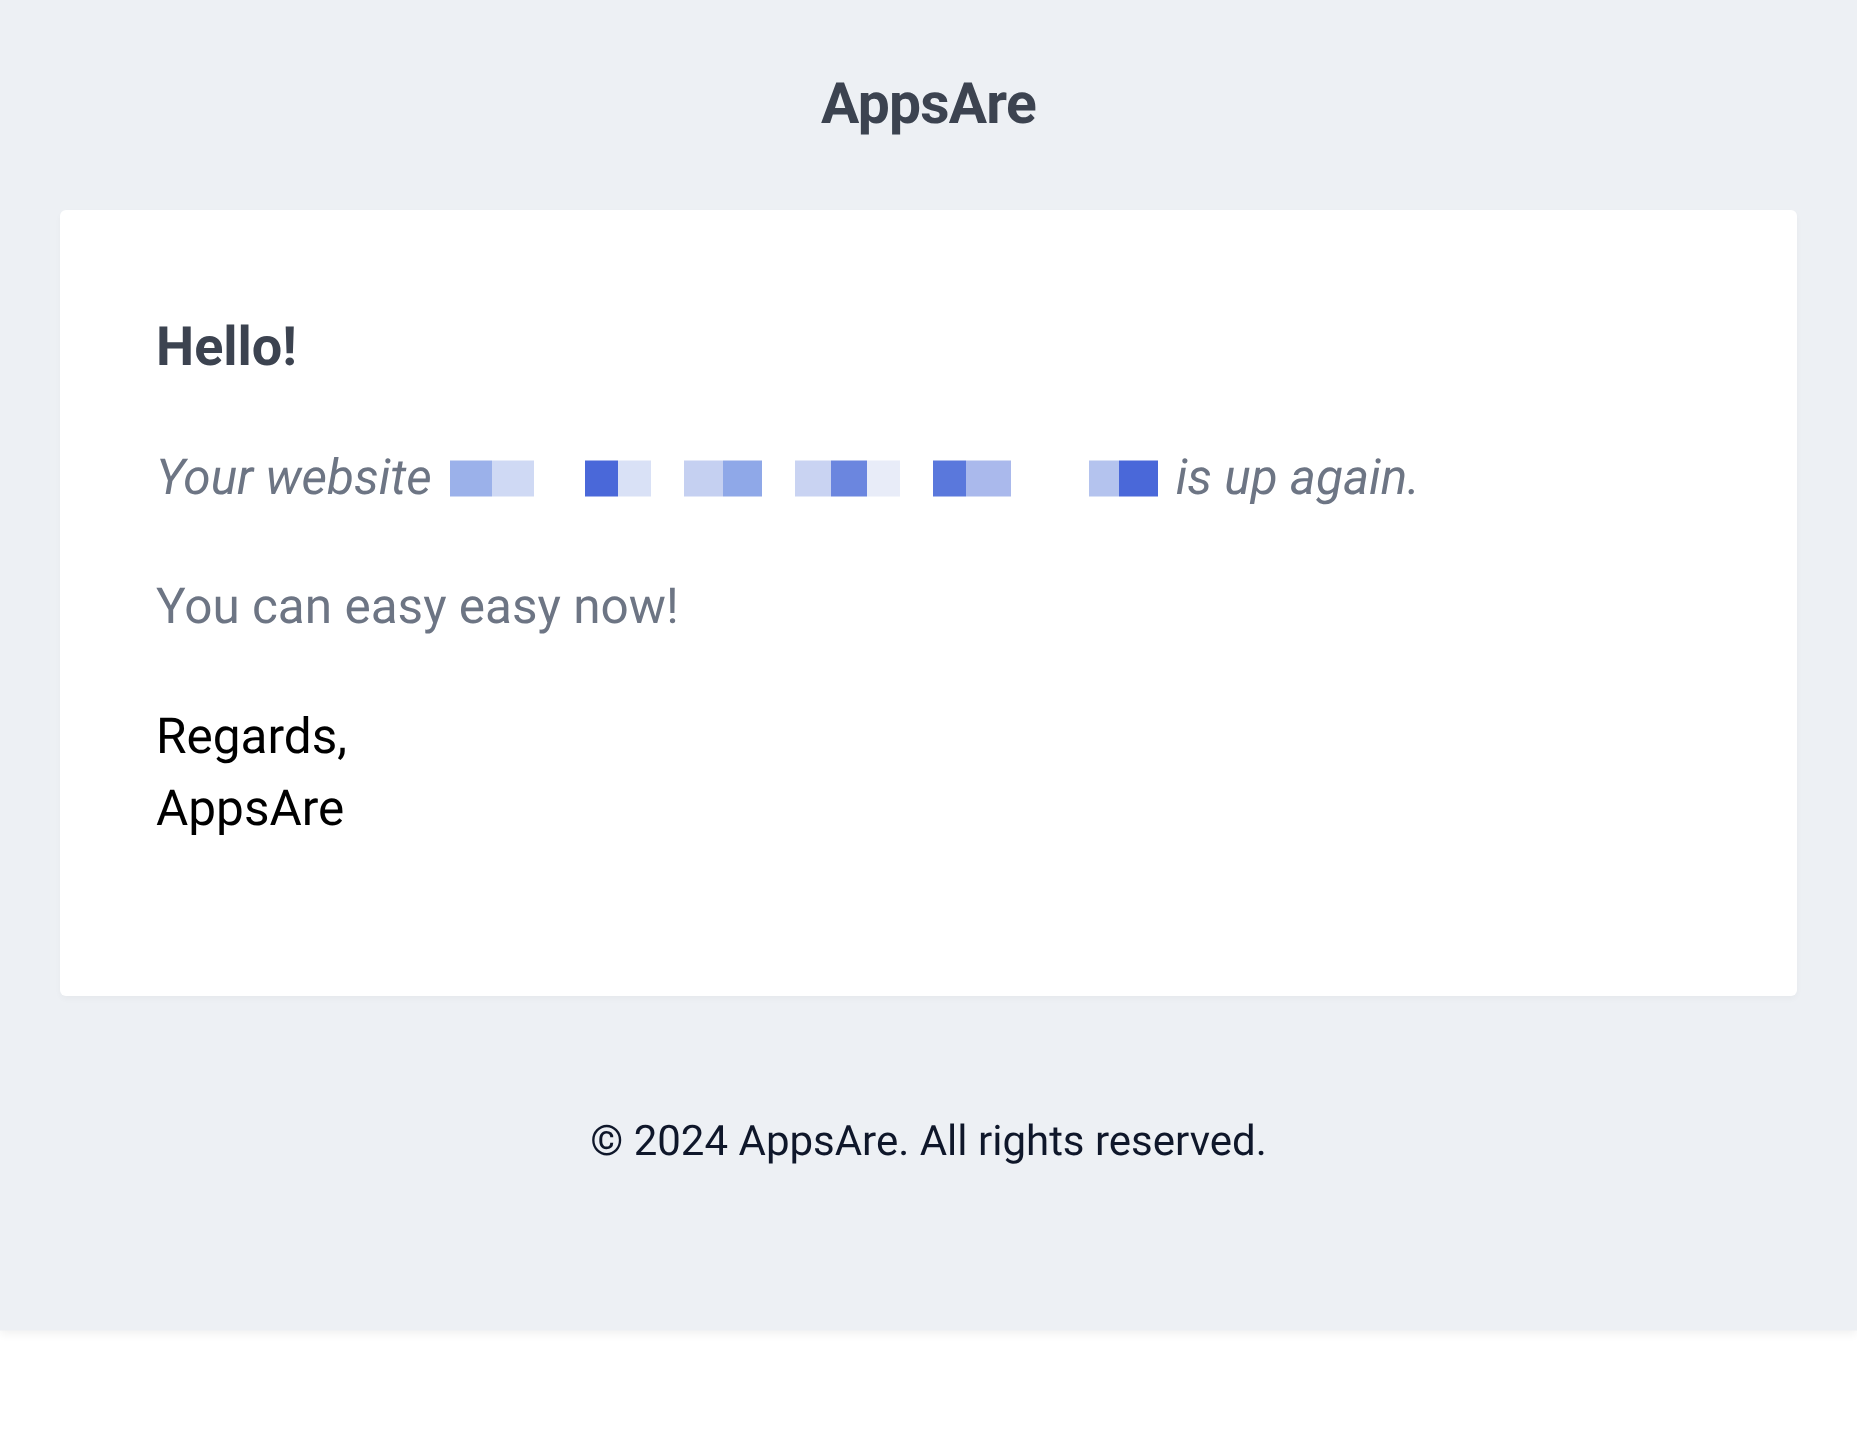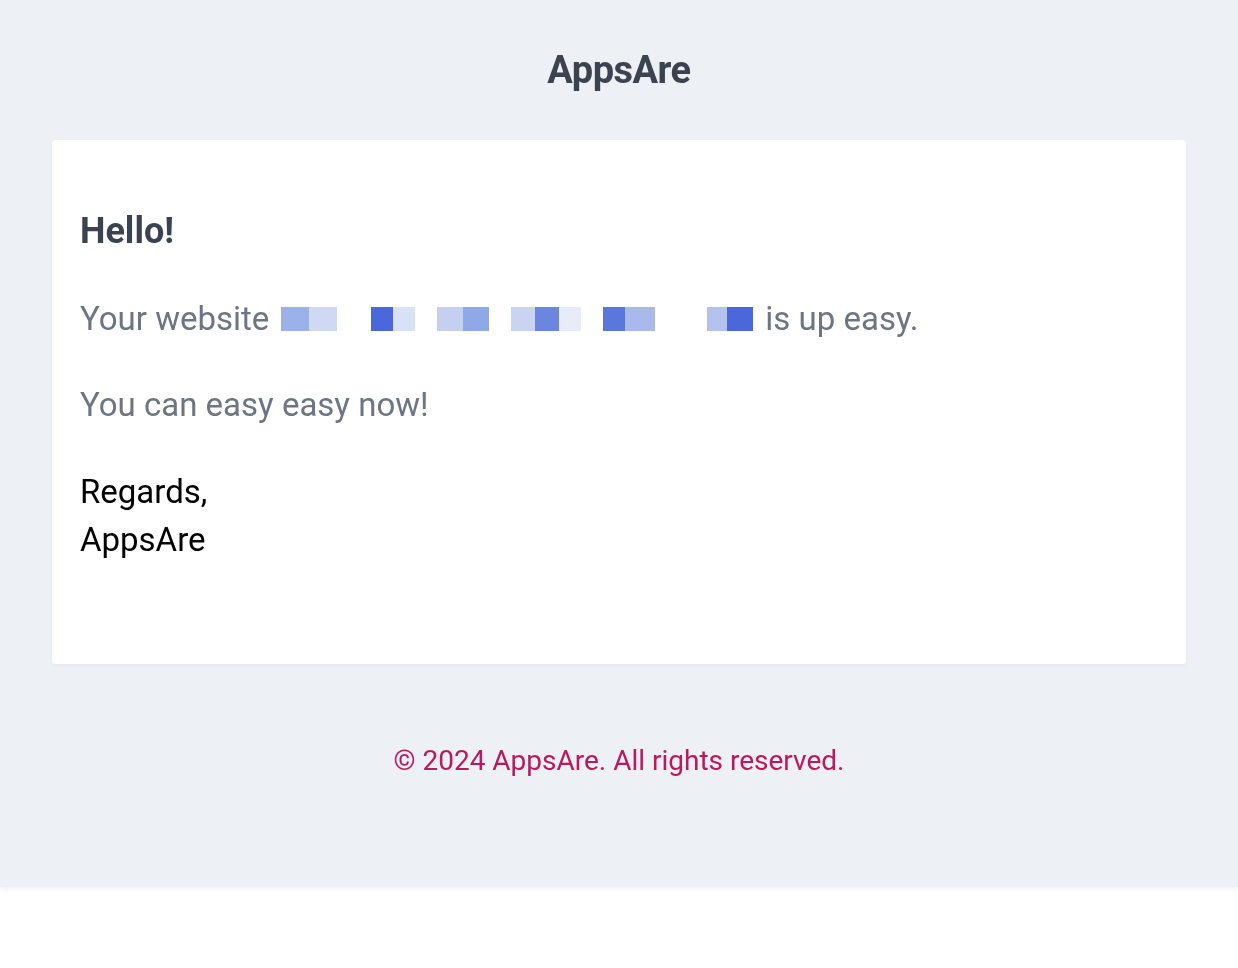--- a/index.html
+++ b/index.html
@@ -25,42 +25,43 @@
       padding: 48px 0 48px 0;
     }
     .brand-title {
       font-size: 38px;
       font-weight: 700;
       color: #3c4350;
       letter-spacing: -0.5px;
     }
     .card {
       background: #ffffff;
-      margin: 0 52px;
+      margin: 0 40px;
       border-radius: 4px;
-      padding: 70px 64px 100px 28px;
+      padding: 70px 64px 100px 64px;
       box-shadow: 0 2px 4px rgba(0,0,0,0.03);
     }
     .greeting {
       font-size: 36px;
       font-weight: 700;
       color: #3c4350;
       margin-bottom: 44px;
     }
     .body-line {
       font-size: 33px;
       color: #6d7584;
       line-height: 1.4;
       margin-bottom: 40px;
     }
     .website-line {
       display: flex;
       align-items: center;
       flex-wrap: wrap;
       gap: 12px;
+      font-style: italic;
     }
     .redacted {
       display: inline-flex;
       align-items: center;
       gap: 0;
       vertical-align: middle;
     }
     .redacted span {
       display: inline-block;
       height: 24px;
@@ -69,21 +70,21 @@
       font-size: 33px;
       color: #000000;
       line-height: 1.45;
     }
     .footer {
       text-align: center;
       padding: 80px 0 110px 0;
     }
     .footer-text {
       font-size: 28px;
-      color: #be185d;
+      color: #0f172a;
     }
   </style>
 </head>
 <body>
 
 <div class="email-wrapper">
   <div class="header">
     <div class="brand-title">AppsAre</div>
   </div>
 
@@ -106,21 +107,21 @@
         <span style="width:24px;background:#6b86df;"></span>
         <span style="width:22px;background:#e8ecf8;"></span>
         <span style="width:22px;background:#ffffff;"></span>
         <span style="width:22px;background:#5a78dc;"></span>
         <span style="width:30px;background:#aab9ec;"></span>
         <span style="width:30px;background:#ffffff;"></span>
         <span style="width:22px;background:#ffffff;"></span>
         <span style="width:20px;background:#b4c3ee;"></span>
         <span style="width:26px;background:#4a68d9;"></span>
       </span>
-      <span>is up easy.</span>
+      <span>is up again.</span>
     </div>
 
     <div class="body-line">You can easy easy now!</div>
 
     <div class="signature">
       <div>Regards,</div>
       <div>AppsAre</div>
     </div>
   </div>
 

